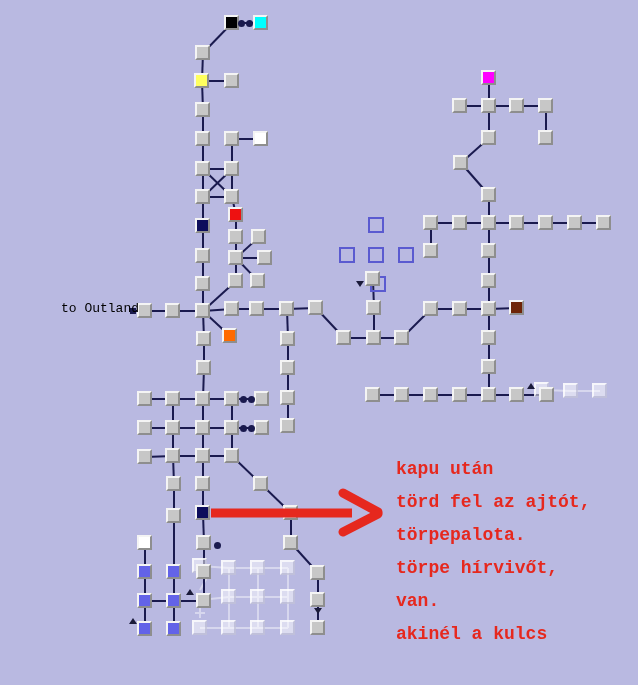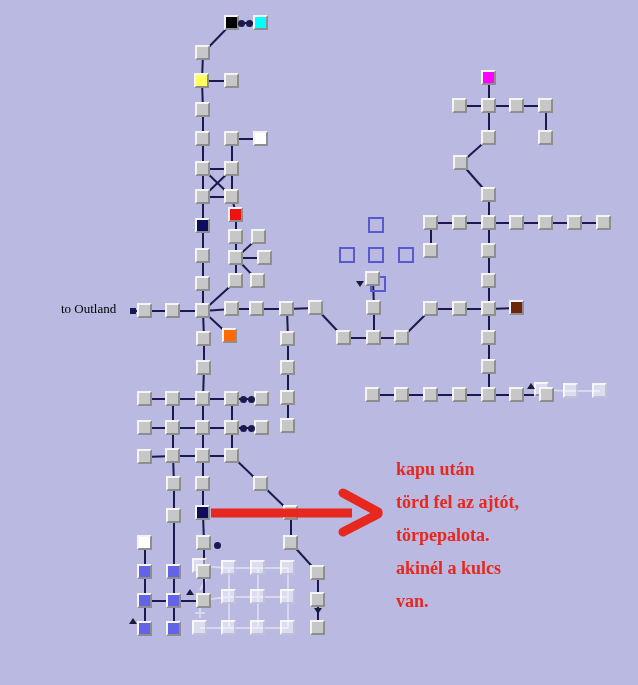--- a/index.html
+++ b/index.html
@@ -1,17 +1,17 @@
 <!DOCTYPE html>
 <html><head>
 <meta charset="utf-8">
 <style>
   html,body{margin:0;padding:0;}
   #map-canvas{position:relative;width:638px;height:685px;overflow:hidden;
-    font-family:Liberation Serif, serif;}
+    font-family:Liberation Mono, monospace;}
   #link-layer,#arrow-layer{position:absolute;left:0;top:0;}
   .room{position:absolute;width:15px;height:15px;box-sizing:border-box;
     background:#c7c7c7;
     border-top:2px solid #f4f4f4;border-left:2px solid #f4f4f4;
     border-right:2px solid #8e8e8e;border-bottom:2px solid #8e8e8e;}
   .room-faded{position:absolute;width:15px;height:15px;box-sizing:border-box;
     background:rgba(255,255,255,0.5);
     border-top:2px solid rgba(255,255,255,0.75);border-left:2px solid rgba(255,255,255,0.75);
     border-right:2px solid rgba(150,150,185,0.4);border-bottom:2px solid rgba(150,150,185,0.4);}
   .room-outline{position:absolute;width:16px;height:16px;box-sizing:border-box;
@@ -314,16 +314,17 @@
     <div id="outland-label">to Outland</div>
   <svg id="arrow-layer" width="638" height="685" xmlns="http://www.w3.org/2000/svg">
       <line x1="211" y1="513" x2="352" y2="513" stroke="#e6281e" stroke-width="9"></line>
       <line x1="343" y1="493" x2="378" y2="512" stroke="#e6281e" stroke-width="9" stroke-linecap="round"></line>
       <line x1="343" y1="532" x2="378" y2="514" stroke="#e6281e" stroke-width="9" stroke-linecap="round"></line>
     </svg>
   <div id="annotation" style="color: rgb(230, 40, 30); font-size: 18px; line-height: 33px;">
       <div>kapu után</div>
       <div>törd fel az ajtót,</div>
       <div>törpepalota.</div>
+      <div>törpe hírvivőt,</div>
+      <div>van.</div>
       <div>akinél a kulcs</div>
-      <div>van.</div>
     </div>
 </div>
 
 </body></html>

